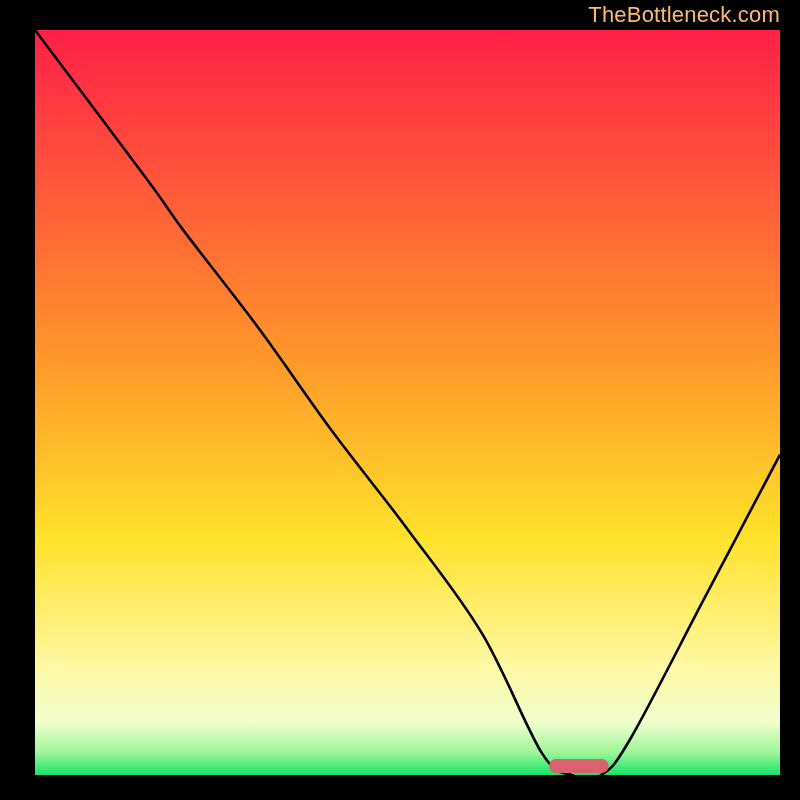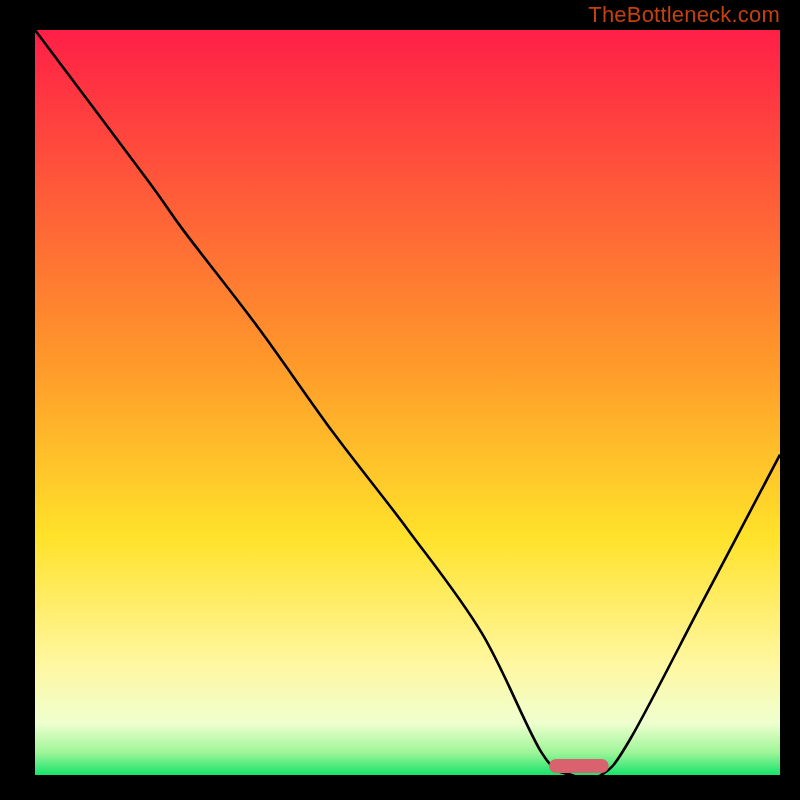--- a/index.html
+++ b/index.html
@@ -14,21 +14,21 @@
   .frame {
     position: absolute;
     left: 0; top: 0;
     width: 800px; height: 800px;
     background: #000;
   }
   .watermark {
     position: absolute;
     top: 2px;
     right: 20px;
-    color: #c2410c;
+    color: #fdba74;
     font-size: 22px;
     font-weight: 400;
     letter-spacing: 0.2px;
   }
   svg {
     position: absolute;
     left: 0; top: 0;
   }
 </style>
 </head>

